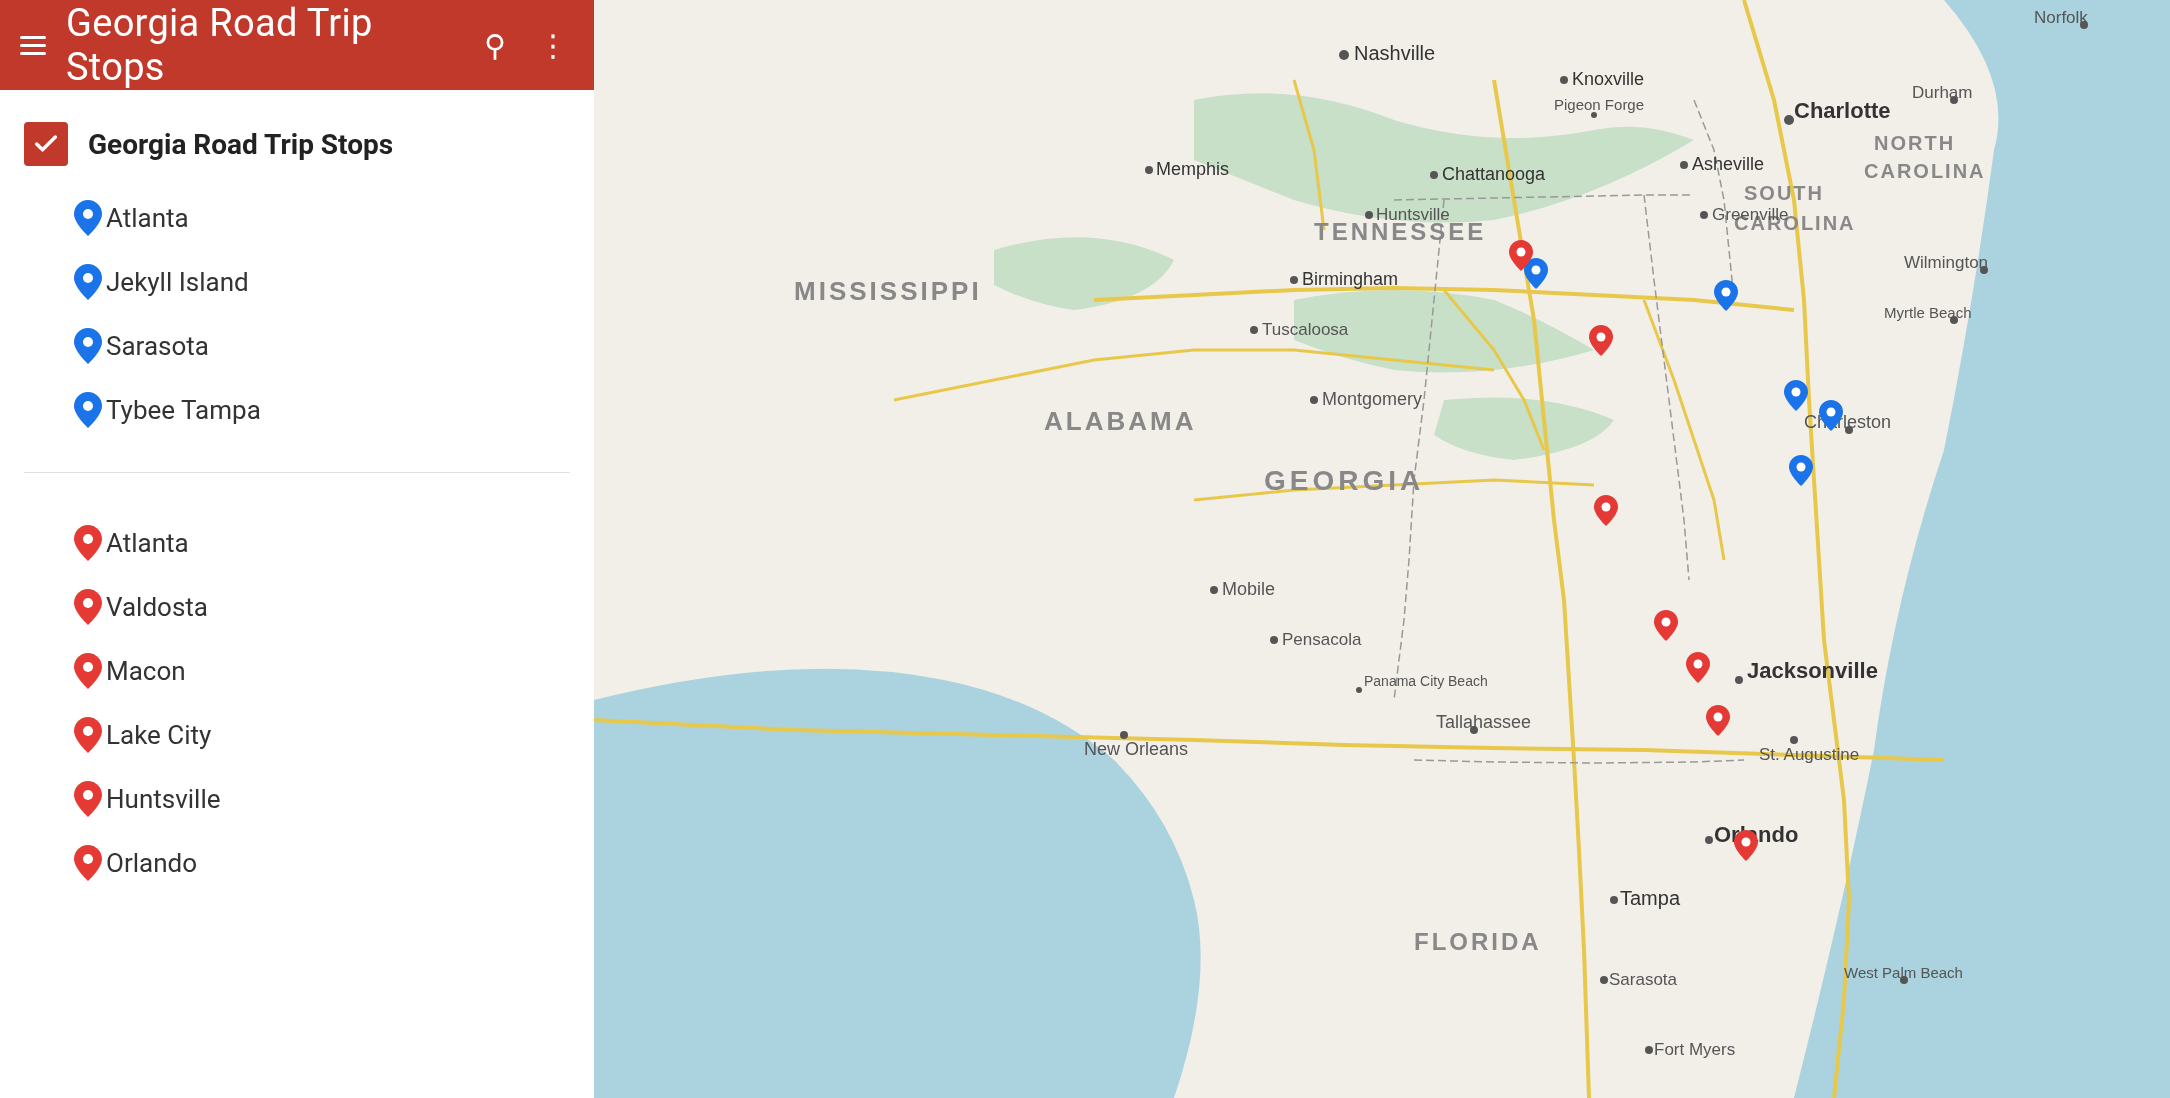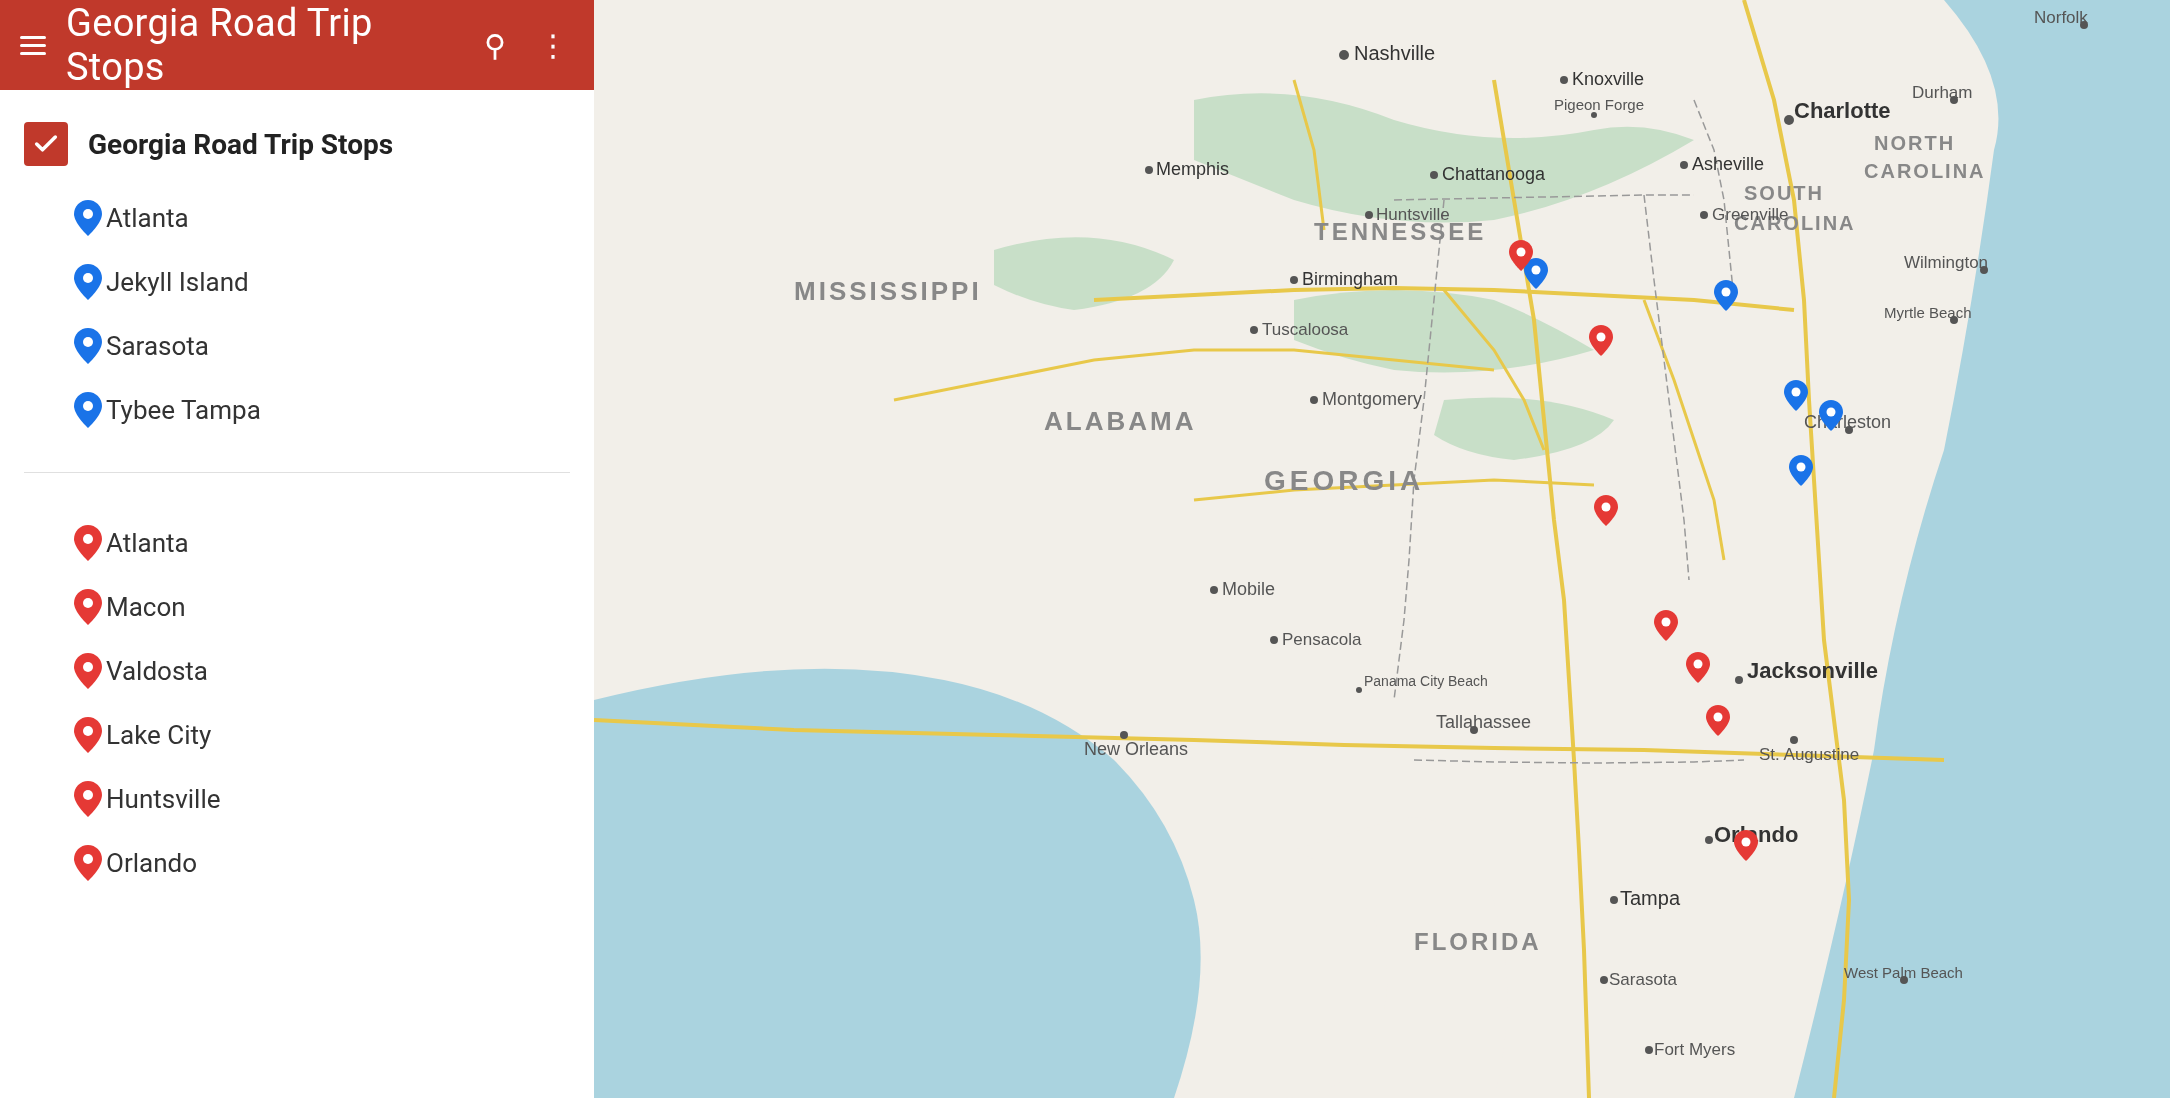--- a/index.html
+++ b/index.html
@@ -253,30 +253,30 @@
               </div>
               <span class="item-label">Atlanta</span>
             </div>
             <div class="list-item">
               <div class="pin-icon">
                 <svg width="28" height="36" viewBox="0 0 28 36" xmlns="http://www.w3.org/2000/svg">
                   <path d="M14 0C6.27 0 0 6.27 0 14c0 9.33 14 22 14 22S28 23.33 28 14C28 6.27 21.73 0 14 0z" fill="#e53935"></path>
                   <circle cx="14" cy="14" r="5" fill="white"></circle>
                 </svg>
               </div>
+              <span class="item-label">Valdosta</span>
+            </div>
+            <div class="list-item">
+              <div class="pin-icon">
+                <svg width="28" height="36" viewBox="0 0 28 36" xmlns="http://www.w3.org/2000/svg">
+                  <path d="M14 0C6.27 0 0 6.27 0 14c0 9.33 14 22 14 22S28 23.33 28 14C28 6.27 21.73 0 14 0z" fill="#e53935"></path>
+                  <circle cx="14" cy="14" r="5" fill="white"></circle>
+                </svg>
+              </div>
               <span class="item-label">Macon</span>
-            </div>
-            <div class="list-item">
-              <div class="pin-icon">
-                <svg width="28" height="36" viewBox="0 0 28 36" xmlns="http://www.w3.org/2000/svg">
-                  <path d="M14 0C6.27 0 0 6.27 0 14c0 9.33 14 22 14 22S28 23.33 28 14C28 6.27 21.73 0 14 0z" fill="#e53935"></path>
-                  <circle cx="14" cy="14" r="5" fill="white"></circle>
-                </svg>
-              </div>
-              <span class="item-label">Valdosta</span>
             </div>
             <div class="list-item">
               <div class="pin-icon">
                 <svg width="28" height="36" viewBox="0 0 28 36" xmlns="http://www.w3.org/2000/svg">
                   <path d="M14 0C6.27 0 0 6.27 0 14c0 9.33 14 22 14 22S28 23.33 28 14C28 6.27 21.73 0 14 0z" fill="#e53935"></path>
                   <circle cx="14" cy="14" r="5" fill="white"></circle>
                 </svg>
               </div>
               <span class="item-label">Lake City</span>
             </div>

